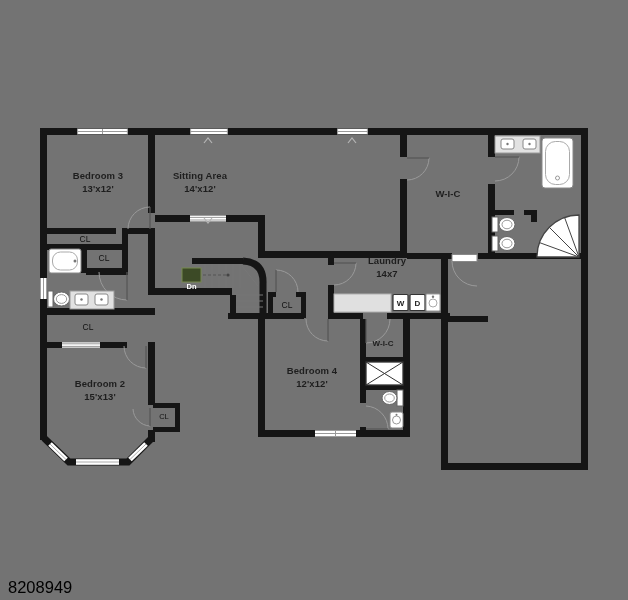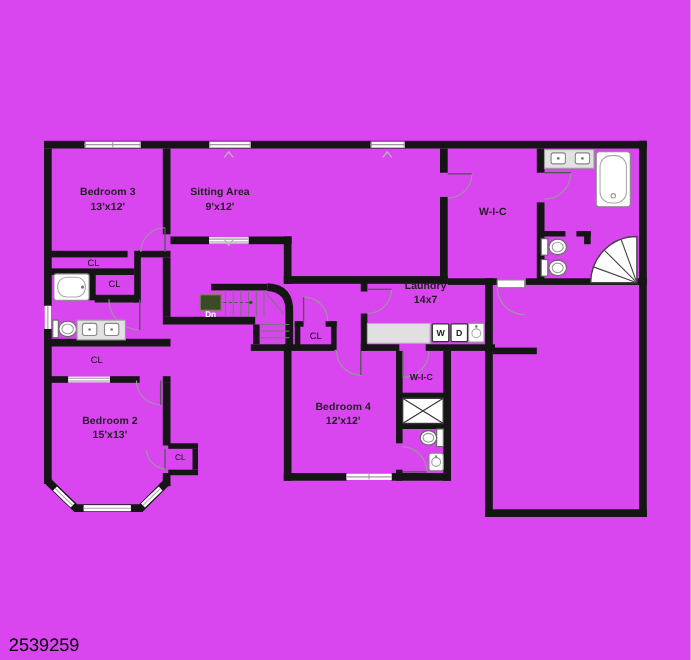--- a/index.html
+++ b/index.html
@@ -1,16 +1,16 @@
 <!DOCTYPE html>
 <html><head>
 <meta charset="utf-8">
 <style>
   html,body{margin:0;padding:0;background:#fff;}
-  .plan{position:relative;width:628px;height:600px;background:#d946ef;outline:1px solid #cfcfcf;
+  .plan{position:relative;width:628px;height:600px;background:#737373;outline:1px solid #cfcfcf;
         font-family:"Liberation Sans",sans-serif;overflow:hidden;}
   .plan svg{position:absolute;left:0;top:0;}
   .room-label{position:absolute;transform:translate(-50%,-50%);text-align:center;
               font-weight:600;font-size:9.5px;line-height:12.5px;color:#1e1e1e;
               letter-spacing:.1px;white-space:nowrap;}
   .room-label .rn,.room-label .rd{display:block;}
   .room-label .rd:empty{display:none;}
   .room-label.small{font-size:8px;line-height:9px;}
   .c-label{position:absolute;transform:translate(-50%,-50%);font-weight:400;font-size:8.5px;color:#111;}
   .c-label.tiny{font-size:7.5px;}
@@ -236,21 +236,21 @@
     <circle cx="396.5" cy="414.8" r="1" fill="#777" stroke="none"></circle>
   </g>
 </svg>
 
   <div class="room-label" style="left:98px;top:182px">
     <span class="rn">Bedroom 3</span>
     <span class="rd">13'x12'</span>
   </div>
   <div class="room-label" style="left:200px;top:182px">
     <span class="rn">Sitting Area</span>
-    <span class="rd">9'x12'</span>
+    <span class="rd">14'x12'</span>
   </div>
   <div class="room-label" style="left:448px;top:194px">
     <span class="rn">W-I-C</span>
   </div>
   <div class="room-label" style="left:387px;top:267px">
     <span class="rn">Laundry</span>
     <span class="rd">14x7</span>
   </div>
   <div class="room-label" style="left:100px;top:390px">
     <span class="rn">Bedroom 2</span>
@@ -268,14 +268,14 @@
   <span class="c-label" style="left:104px;top:258px">CL</span>
   <span class="c-label" style="left:88px;top:327px">CL</span>
   <span class="c-label tiny" style="left:164px;top:416px">CL</span>
   <span class="c-label" style="left:287px;top:305px">CL</span>
 
   <span class="wd-label" style="left:400.5px;top:303px">W</span>
   <span class="wd-label" style="left:417.5px;top:303px">D</span>
 
   <span class="dn-label" style="left:191.5px;top:286px">Dn</span>
 
-  <div class="photo-id">2539259</div>
+  <div class="photo-id">8208949</div>
 </div>
 
 </body></html>

